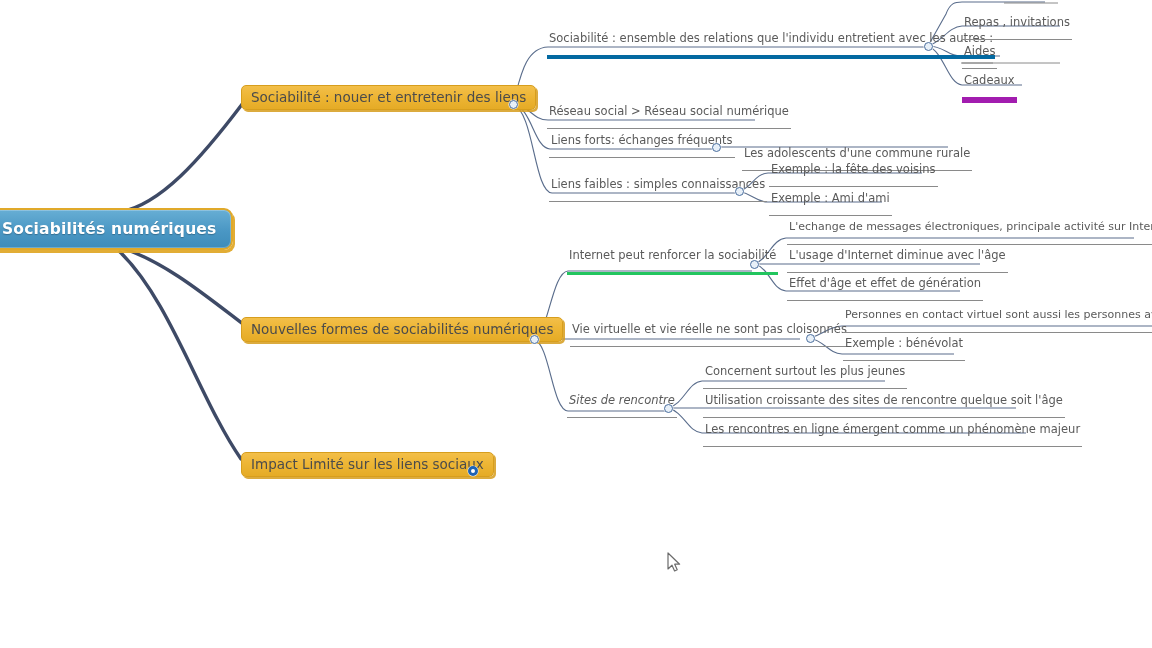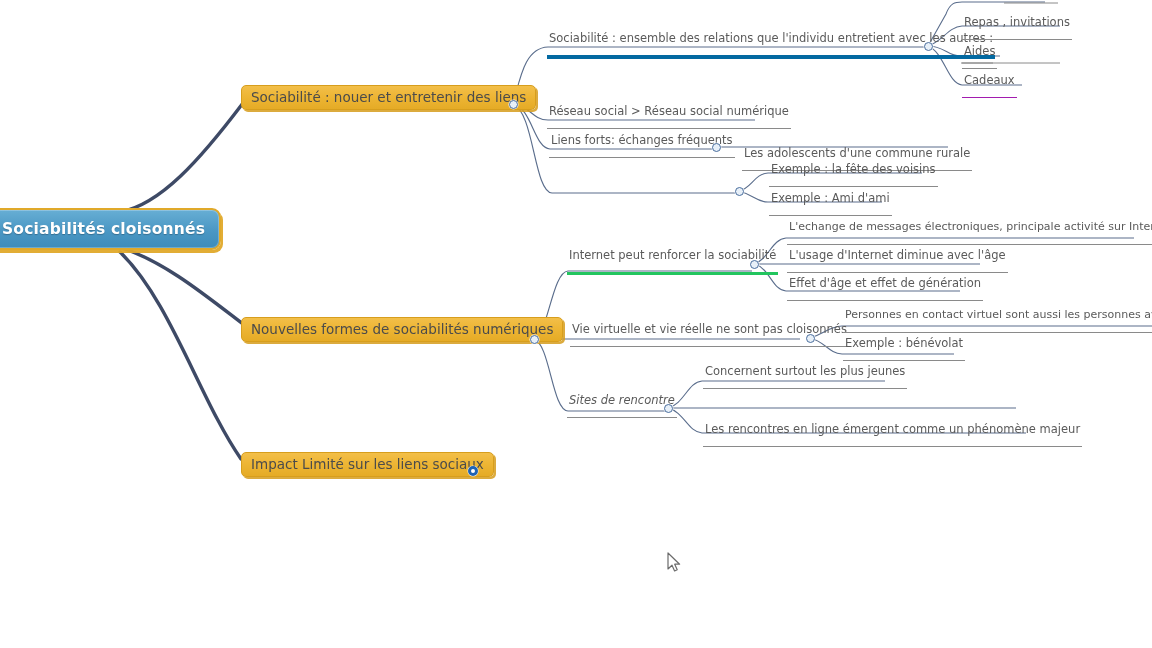--- a/index.html
+++ b/index.html
@@ -151,21 +151,21 @@
     </g>
 
     <g stroke="#8a8a8a" stroke-width="1">
       <line x1="1004" y1="3" x2="1058" y2="3"></line>
       <line x1="962" y1="63" x2="1060" y2="63"></line>
       <line x1="961" y1="63" x2="993" y2="63"></line>
     </g>
   </svg>
 
   <div class="root-node" style="left:-14px; top:208px; height:42px;">
-    <span>Sociabilités cloisonnés</span>
+    <span>Sociabilités numériques</span>
   </div>
 
   <div class="topic-node" style="left:241px; top:85px;">
     <span>Sociabilité : nouer et entretenir des liens</span>
   </div>
 
   <div class="topic-node" style="left:241px; top:452px;">
     <span>Impact Limité sur les liens sociaux</span>
   </div>
 
@@ -178,36 +178,39 @@
   </div>
 
   <div class="leaf-node" style="left:962px; top:16px; border-bottom:1px solid #8a8a8a;">
     <span>Repas , invitations</span>
   </div>
 
   <div class="leaf-node" style="left:962px; top:45px; border-bottom:1px solid #8a8a8a;">
     <span>Aides</span>
   </div>
 
-  <div class="leaf-node" style="left:962px; top:74px; border-bottom:1px solid #a21caf;">
+  <div class="leaf-node" style="left:962px; top:74px; border-bottom:6px solid #a21caf;">
     <span>Cadeaux</span>
   </div>
 
   <div class="leaf-node" style="left:547px; top:105px; border-bottom:1px solid #8a8a8a;">
     <span>Réseau social &gt; Réseau social numérique</span>
   </div>
 
   <div class="leaf-node" style="left:549px; top:134px; border-bottom:1px solid #8a8a8a;">
     <span>Liens forts: échanges fréquents</span>
   </div>
 
   <div class="leaf-node" style="left:742px; top:133px; border-bottom:1px solid #8a8a8a;margin-top:14px;">
     <span>Les adolescents d'une commune rurale</span>
   </div>
 
+  <div class="leaf-node" style="left:549px; top:178px; border-bottom:1px solid #8a8a8a;">
+    <span>Liens faibles : simples connaissances</span>
+  </div>
 
   <div class="leaf-node" style="left:769px; top:163px; border-bottom:1px solid #8a8a8a;">
     <span>Exemple : la fête des voisins</span>
   </div>
 
   <div class="leaf-node" style="left:769px; top:192px; border-bottom:1px solid #8a8a8a;">
     <span>Exemple : Ami d'ami</span>
   </div>
 
   <div class="leaf-node" style="left:567px; top:249px; border-bottom:3px solid #22c55e;">
@@ -239,20 +242,23 @@
   </div>
 
   <div class="leaf-node" style="left:567px; top:394px; border-bottom:1px solid #8a8a8a;font-style:italic;">
     <span>Sites de rencontre</span>
   </div>
 
   <div class="leaf-node" style="left:703px; top:365px; border-bottom:1px solid #8a8a8a;">
     <span>Concernent surtout les plus jeunes</span>
   </div>
 
+  <div class="leaf-node" style="left:703px; top:394px; border-bottom:1px solid #8a8a8a;">
+    <span>Utilisation croissante des sites de rencontre quelque soit l'âge</span>
+  </div>
 
   <div class="leaf-node" style="left:703px; top:423px; border-bottom:1px solid #8a8a8a;">
     <span>Les rencontres en ligne émergent comme un phénomène majeur</span>
   </div>
 
   <div class="junction" style="left:509px; top:100px;"></div>
   <div class="junction" style="left:924px; top:42px;"></div>
   <div class="junction" style="left:712px; top:143px;"></div>
   <div class="junction" style="left:735px; top:187px;"></div>
 

